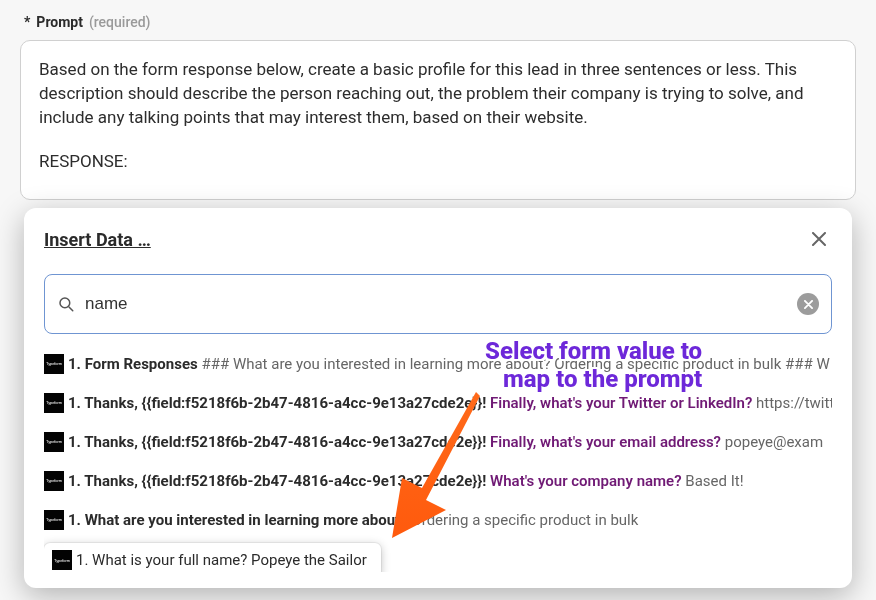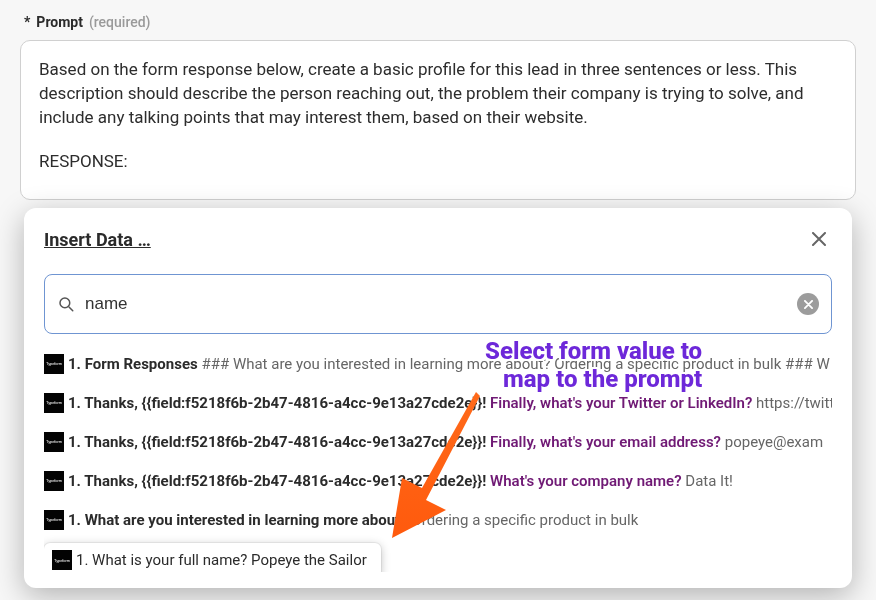--- a/index.html
+++ b/index.html
@@ -273,21 +273,21 @@
           <span class="body">Finally, what's your email address?</span>
           <span class="val">popeye@exam</span>
         </span>
       </div>
       
       <div class="row">
         <div class="app-chip">Typeform</div>
         <span>
           <span class="lead">1. Thanks, {{field:f5218f6b-2b47-4816-a4cc-9e13a27cde2e}}!</span>
           <span class="body">What's your company name?</span>
-          <span class="val">Data It!</span>
+          <span class="val">Based It!</span>
         </span>
       </div>
       
       <div class="row">
         <div class="app-chip">Typeform</div>
         <span>
           <span class="lead">1. What are you interested in learning more about?</span>
           <span class="val">Ordering a specific product in bulk</span>
         </span>
       </div>

